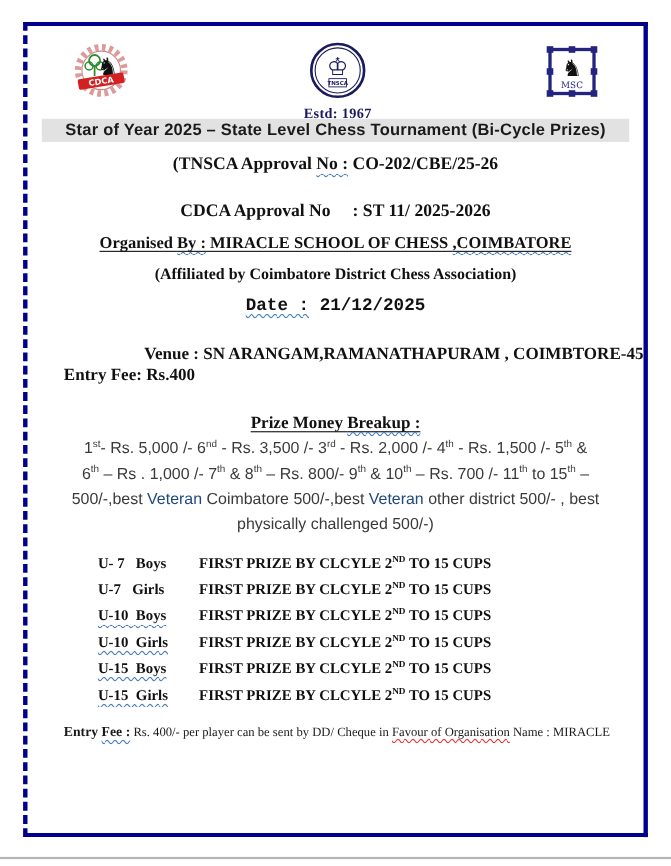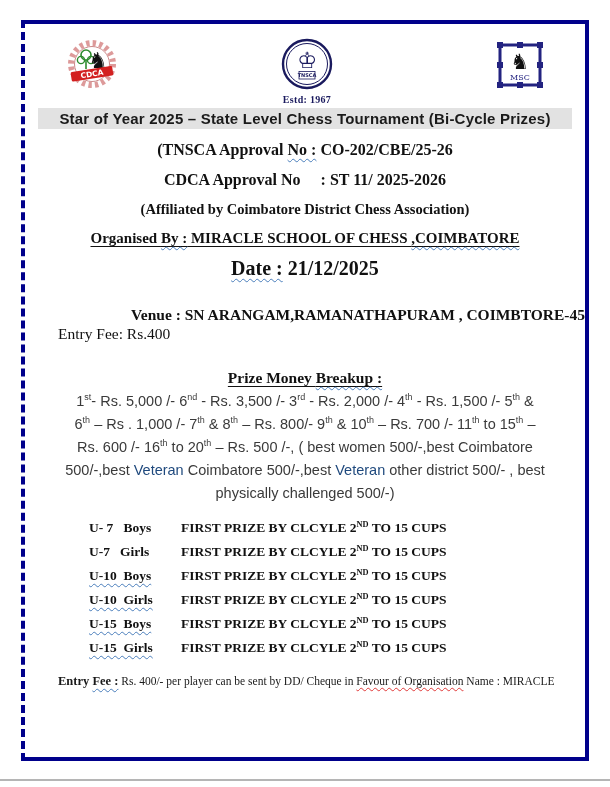--- a/index.html
+++ b/index.html
@@ -12,38 +12,38 @@
     position:absolute; left:21px; top:20px; width:568px; height:741px;
     box-sizing:border-box;
     border:4px solid #00008B;
     border-left-style:dashed;
   }
   .logos-row {
     display:flex; justify-content:space-between; align-items:flex-start;
     padding:14px 38px 0 38px; height:66px;
   }
   .logo-block { text-align:center; }
-  .estd { font-size:10px; color:#1a1a5e; font-weight:bold; margin-top:-3px; letter-spacing:.3px; }
+  .estd { font-size:13px; color:#1a1a5e; font-weight:bold; margin-top:-3px; letter-spacing:.3px; }
   .title-row { text-align:center; margin-top:4px; }
   .title-hl {
     display:inline-block; background:#e2e2e2; color:#1a1a1a;
     font-family:"Liberation Sans", sans-serif; font-weight:bold;
     font-size:15px; padding:2px 21px; letter-spacing:.2px;
   }
   .line { text-align:center; font-weight:bold; }
   .line-heading   { margin-top:13px; font-size:17px; }
   .line-approval1 { margin-top:12px; font-size:16px; }
-  .line-approval2 { margin-top:12px; font-size:16px; }
+  .line-approval2 { margin-top:24px; font-size:16px; }
   .line-organised { margin-top:12px; font-size:15px; text-decoration:underline; text-underline-offset:3px; }
   .line-affiliated{ margin-top:12px; font-size:14.5px; }
-  .line-date      { margin-top:10px; font-size:20px; }
+  .line-date      { margin-top:10px; font-size:16px;font-family:Liberation Mono, monospace; }
   .line-venue     { margin-top:26px; font-size:15.5px; font-weight:bold; padding-left:30px; text-align:right; }
   .fee-row {
     display:flex; justify-content:space-between;
-    padding:1px 30px 0 33px; font-size:15.5px; font-weight:normal;
+    padding:1px 30px 0 33px; font-size:15.5px; font-weight:bold;
   }
   .prize-heading {
     margin-top:26px; text-align:center; font-size:15.5px; font-weight:bold;
   }
   .prize-heading .inner { text-decoration:underline; text-underline-offset:3px; }
   .prize-body {
     margin-top:3px; text-align:center;
     font-family:"Liberation Sans", sans-serif; font-size:14.5px; color:#3a3a3a;
     line-height:23px;
   }
@@ -126,40 +126,39 @@
 
   <div class="title-row">
     <span class="title-hl">Star of Year 2025 – State Level Chess Tournament (Bi-Cycle Prizes)</span>
   </div>
 
 
   <div class="line line-approval1"><span>(TNSCA Approval </span><span class="sq-blue">No :</span><span> CO-202/CBE/25-26</span></div>
 
   <div class="line line-approval2">CDCA Approval No&nbsp;&nbsp;&nbsp;&nbsp;&nbsp;: ST 11/ 2025-2026</div>
 
+  <div class="line line-organised"><span>Organised </span><span class="sq-blue">By :</span><span> MIRACLE SCHOOL OF CHESS </span><span class="sq-blue">,COIMBATORE</span></div>
+
   <div class="line line-affiliated">(Affiliated by Coimbatore District Chess Association)</div>
-
-  <div class="line line-organised"><span>Organised </span><span class="sq-blue">By :</span><span> MIRACLE SCHOOL OF CHESS </span><span class="sq-blue">,COIMBATORE</span></div>
 
   <div class="line line-date"><span class="sq-blue">Date :</span><span> 21/12/2025</span></div>
 
   <div class="line-venue">Venue : SN ARANGAM,RAMANATHAPURAM , COIMBTORE-45</div>
 
   <div class="fee-row">
     <span>Entry Fee: Rs.400</span>
   </div>
 
   <div class="prize-heading">
     <span class="inner"><span>Prize Money </span><span class="sq-blue">Breakup :</span></span>
   </div>
 
   <div class="prize-body">
     <div><span>1</span><span class="sup">st</span><span>- Rs. 5,000 /-  6</span><span class="sup">nd</span><span> - Rs. 3,500 /- 3</span><span class="sup">rd</span><span> - Rs. 2,000 /- 4</span><span class="sup">th</span><span> - Rs. 1,500 /- 5</span><span class="sup">th</span><span> &amp;</span></div>
     <div><span>6</span><span class="sup">th</span><span> – Rs . 1,000 /- 7</span><span class="sup">th</span><span> &amp; 8</span><span class="sup">th</span><span> – Rs. 800/- 9</span><span class="sup">th</span><span> &amp; 10</span><span class="sup">th</span><span> – Rs. 700 /-  11</span><span class="sup">th</span><span> to 15</span><span class="sup">th</span><span> –</span></div>
-    <div><span>Rs. 600 /-  16</span><span class="sup">th</span><span> to 20</span><span class="sup">th</span><span> – Rs. 500 /-, ( best women 500/-,best Coimbatore</span></div>
     <div><span>500/-,best </span><span class="veteran">Veteran</span><span> Coimbatore 500/-,best </span><span class="veteran">Veteran</span><span> other district 500/- , best</span></div>
     <div><span>physically challenged 500/-)</span></div>
   </div>
 
 
   <div class="cat-list">
       <div class="cat-row">
         <span class="cat-label">U- 7   Boys</span>
         <span class="cat-prize"><span>FIRST PRIZE BY CLCYLE 2</span><span class="sup">ND</span><span> TO 15 CUPS</span></span>
       </div>

